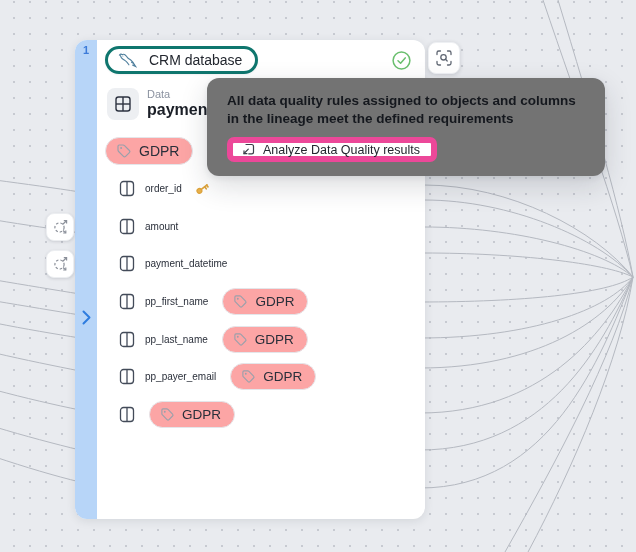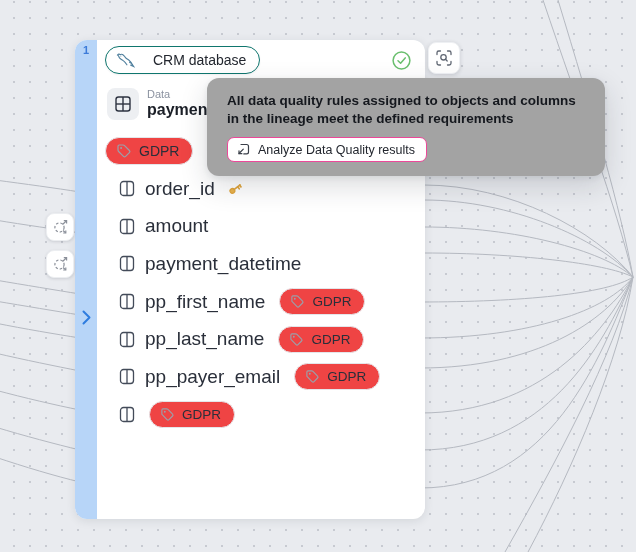--- a/index.html
+++ b/index.html
@@ -42,70 +42,70 @@
   }
   .card-bar .node-index {
     position: absolute; top: 4px; left: 0; width: 100%;
     text-align: center; font-size: 11px; font-weight: 700; color: #3c7bd9;
   }
   .card-bar .bar-chevron { position: absolute; top: 270px; left: 7px; cursor: pointer; }
   .card-content { flex: 1; padding: 6px 12px 0 8px; min-width: 0; }
 
   .header-row { display: flex; align-items: center; justify-content: space-between; height: 28px; }
   .source-pill {
-    display: inline-flex; align-items: center; gap: 18px; height: 28px;
-    padding: 0 13px 0 10px; background: #fff; border: 1px solid #0f766e;
+    display: inline-flex; align-items: center; gap: 12px; height: 28px;
+    padding: 0 13px 0 10px; background: #fff; border: 3px solid #0f766e;
     border-radius: 14px; box-shadow: 0 1px 2px rgba(30,35,48,.06);
     font-size: 14px; color: #23272f; cursor: pointer; white-space: nowrap;
   }
   .status-check { width: 19px; height: 19px; margin-right: 2px; cursor: pointer; }
 
   .entity-row { display: flex; align-items: center; gap: 8px; margin-top: 14px; margin-left: 2px; }
   .entity-icon-box {
     width: 32px; height: 32px; border-radius: 8px; background: #edeff2;
     display: flex; align-items: center; justify-content: center; flex: none;
   }
   .entity-meta { line-height: 1.15; min-width: 0; }
   .entity-type { font-size: 11px; color: #8b92a0; }
   .entity-name { font-size: 16px; font-weight: 700; color: #1b1f27; white-space: nowrap; overflow: hidden; }
 
   .tag-pill {
     display: inline-flex; align-items: center; gap: 7px; height: 28px;
-    padding: 0 13px 0 10px; background: #ef4444; border: 1px solid #e4e6ea;
+    padding: 0 13px 0 10px; background: #fca5a5; border: 1px solid #e4e6ea;
     border-radius: 14px; font-size: 14px; color: #2a2f3a; cursor: pointer; white-space: nowrap;
   }
   .entity-tag-row { margin-top: 17px; }
 
   .column-list { margin-top: 5px; }
   .column-row { display: flex; align-items: center; height: 37.6px; padding-left: 14px; cursor: pointer; }
-  .column-row .col-name { font-size: 19px; color: #2a2f3a; margin-left: 10px; white-space: nowrap; }
+  .column-row .col-name { font-size: 10px; color: #2a2f3a; margin-left: 10px; white-space: nowrap; }
   .column-row .key-icon { margin-left: 12px; }
   .column-row .tag-pill { height: 27px; margin-left: 14px; font-size: 13.5px; }
 
   
   .focus-btn {
     position: absolute; left: 428px; top: 42px; width: 32px; height: 32px;
     background: #fff; border: 1px solid #eef0f3; border-radius: 8px;
     box-shadow: 0 1px 4px rgba(30,35,48,.16);
     display: flex; align-items: center; justify-content: center;
     z-index: 3; cursor: pointer;
   }
 
   
   .tooltip {
     position: absolute; left: 207px; top: 78px; width: 398px; min-height: 86px;
-    background: #a3a3a3; border-radius: 12px;
+    background: #737373; border-radius: 12px;
     box-shadow: 0 10px 28px rgba(30,35,48,.16), 0 2px 6px rgba(30,35,48,.08);
     padding: 14px 20px 14px 20px; z-index: 5;
   }
   .tooltip-text { font-size: 13.5px; font-weight: 700; color: #15181e; line-height: 1.35; max-width: 360px; }
   .tooltip-btn {
     margin-top: 9px; display: inline-flex; align-items: center; gap: 7px;
     height: 25px; padding: 0 11px 0 8px; background: #fff;
-    border: 1px solid #ec4899; border-radius: 7px;
+    border: 6px solid #ec4899; border-radius: 7px;
     font-size: 12.5px; color: #22262e; cursor: pointer;
     font-family: "Liberation Sans", sans-serif;
   }
 </style>
 </head>
 <body>
 
 <svg id="edges" width="636" height="552" viewBox="0 0 636 552" fill="none" stroke="#b5b9c1" stroke-width="1">
 
   <path d="M-5 180 C 25 184, 55 188, 80 192"></path>

